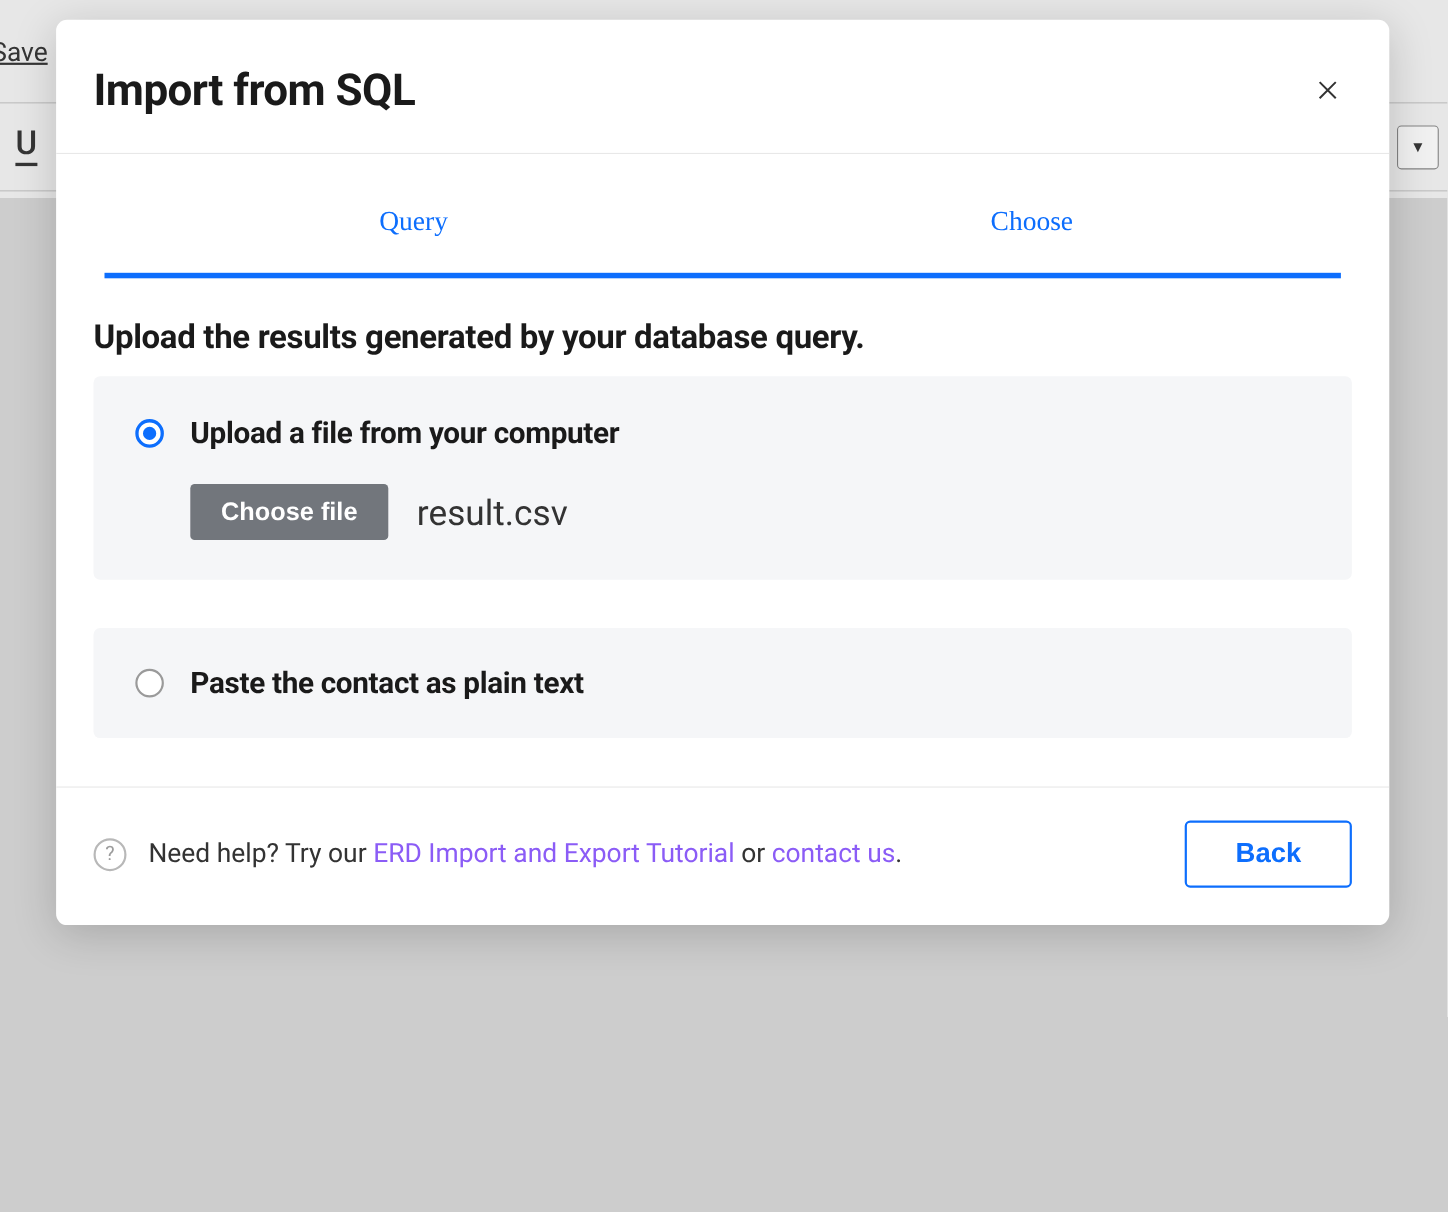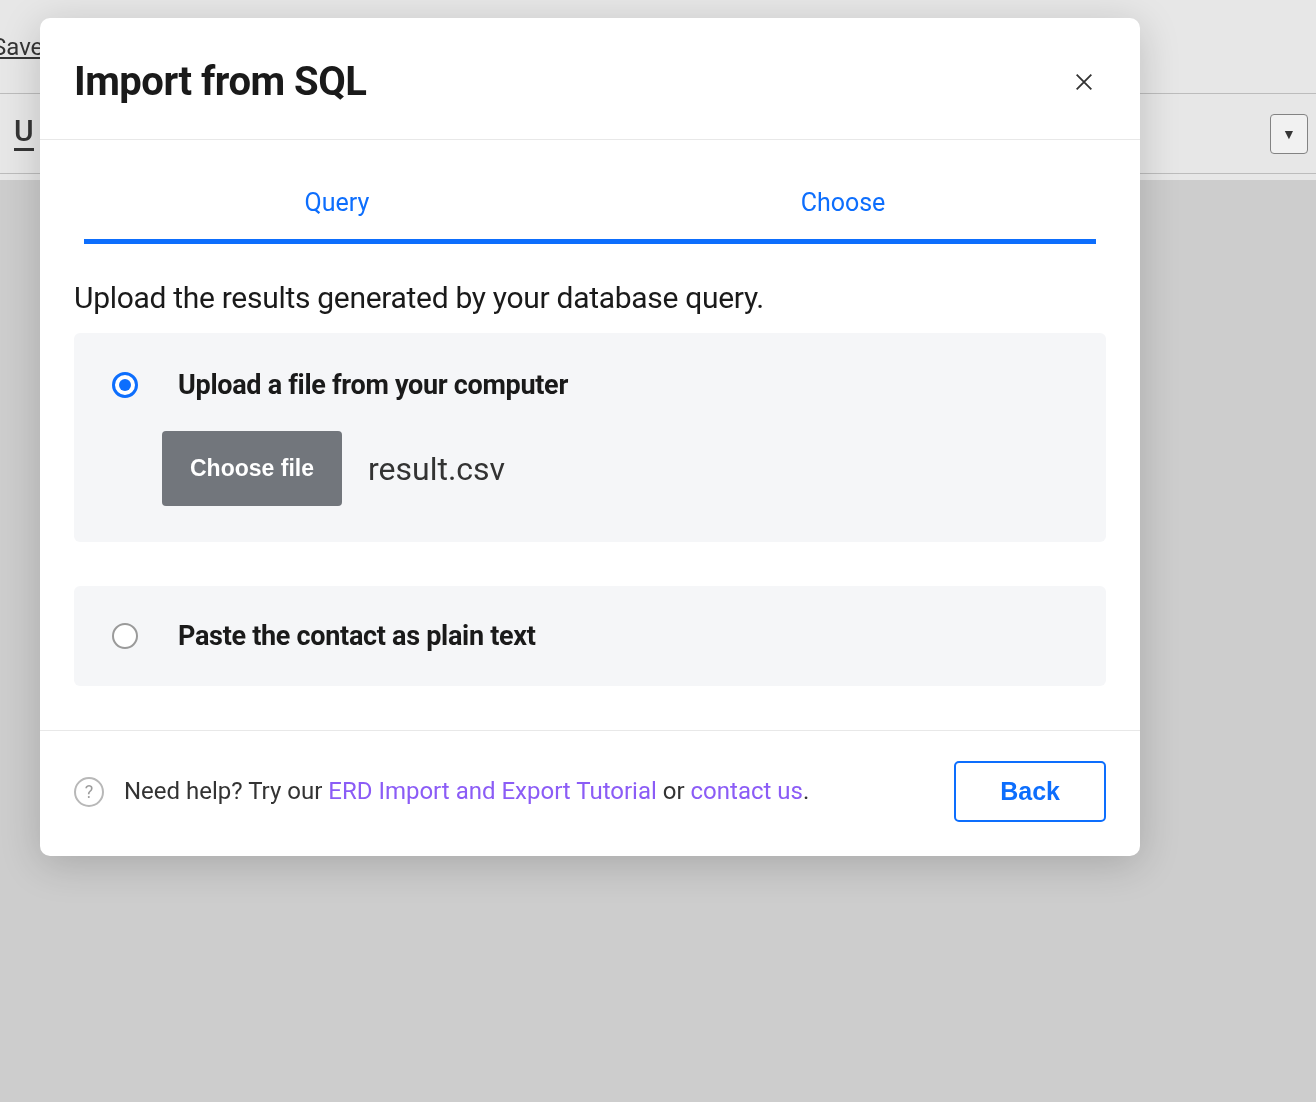--- a/index.html
+++ b/index.html
@@ -69,22 +69,22 @@
       color: #333;
     }
     .modal-backdrop {
       position: absolute;
       top: 0; left: 0; right: 0; bottom: 0;
       background: rgba(80,80,80,0.08);
     }
     .modal {
       position: absolute;
       top: 18px;
-      left: 40px;
-      width: 1100px;
+      left: 51px;
+      width: 1212px;
       background: #fff;
       border-radius: 10px;
       box-shadow: 0 8px 40px rgba(0,0,0,0.18);
       overflow: hidden;
     }
     .modal-header {
       display: flex;
       align-items: center;
       justify-content: space-between;
       padding: 40px 42px 34px 34px;
@@ -112,31 +112,32 @@
       stroke-width: 2;
     }
     .tabs {
       display: flex;
       margin: 30px 44px 0 44px;
       border-bottom: 5px solid #0d6efd;
     }
     .tab {
       flex: 1;
       text-align: center;
-      padding: 18px 0 22px 0;
+      padding: 18px 0 32px 0;
       font-size: 25px;
       color: #0d6efd;
       cursor: pointer;
+      font-family: Liberation Serif, serif;
     }
     .content {
       padding: 36px 34px 0 34px;
     }
     .content-title {
       font-size: 30px;
-      font-weight: 400;
+      font-weight: 700;
       color: #1a1a1a;
       margin-bottom: 18px;
       letter-spacing: -0.3px;
     }
     .content-desc {
       font-size: 24px;
       color: #3a3a3a;
       line-height: 1.45;
       margin-bottom: 30px;
     }
@@ -145,21 +146,21 @@
       border-radius: 6px;
       padding: 36px 38px;
       margin-bottom: 44px;
     }
     .option-card.compact {
       padding: 34px 38px;
     }
     .option-header {
       display: flex;
       align-items: center;
-      gap: 40px;
+      gap: 24px;
     }
     .radio {
       width: 26px;
       height: 26px;
       border-radius: 50%;
       border: 3px solid #0d6efd;
       display: flex;
       align-items: center;
       justify-content: center;
       cursor: pointer;
@@ -188,21 +189,21 @@
       margin-top: 30px;
       margin-left: 50px;
     }
     .choose-file-btn {
       background: #72767c;
       color: #fff;
       font-size: 23px;
       font-weight: 700;
       border: none;
       border-radius: 4px;
-      padding: 24px 28px;
+      padding: 12px 28px;
       cursor: pointer;
     }
     .filename {
       font-size: 32px;
       color: #333;
     }
     .modal-footer {
       border-top: 1px solid #e8e8e8;
       padding: 30px 34px 34px 34px;
       display: flex;

